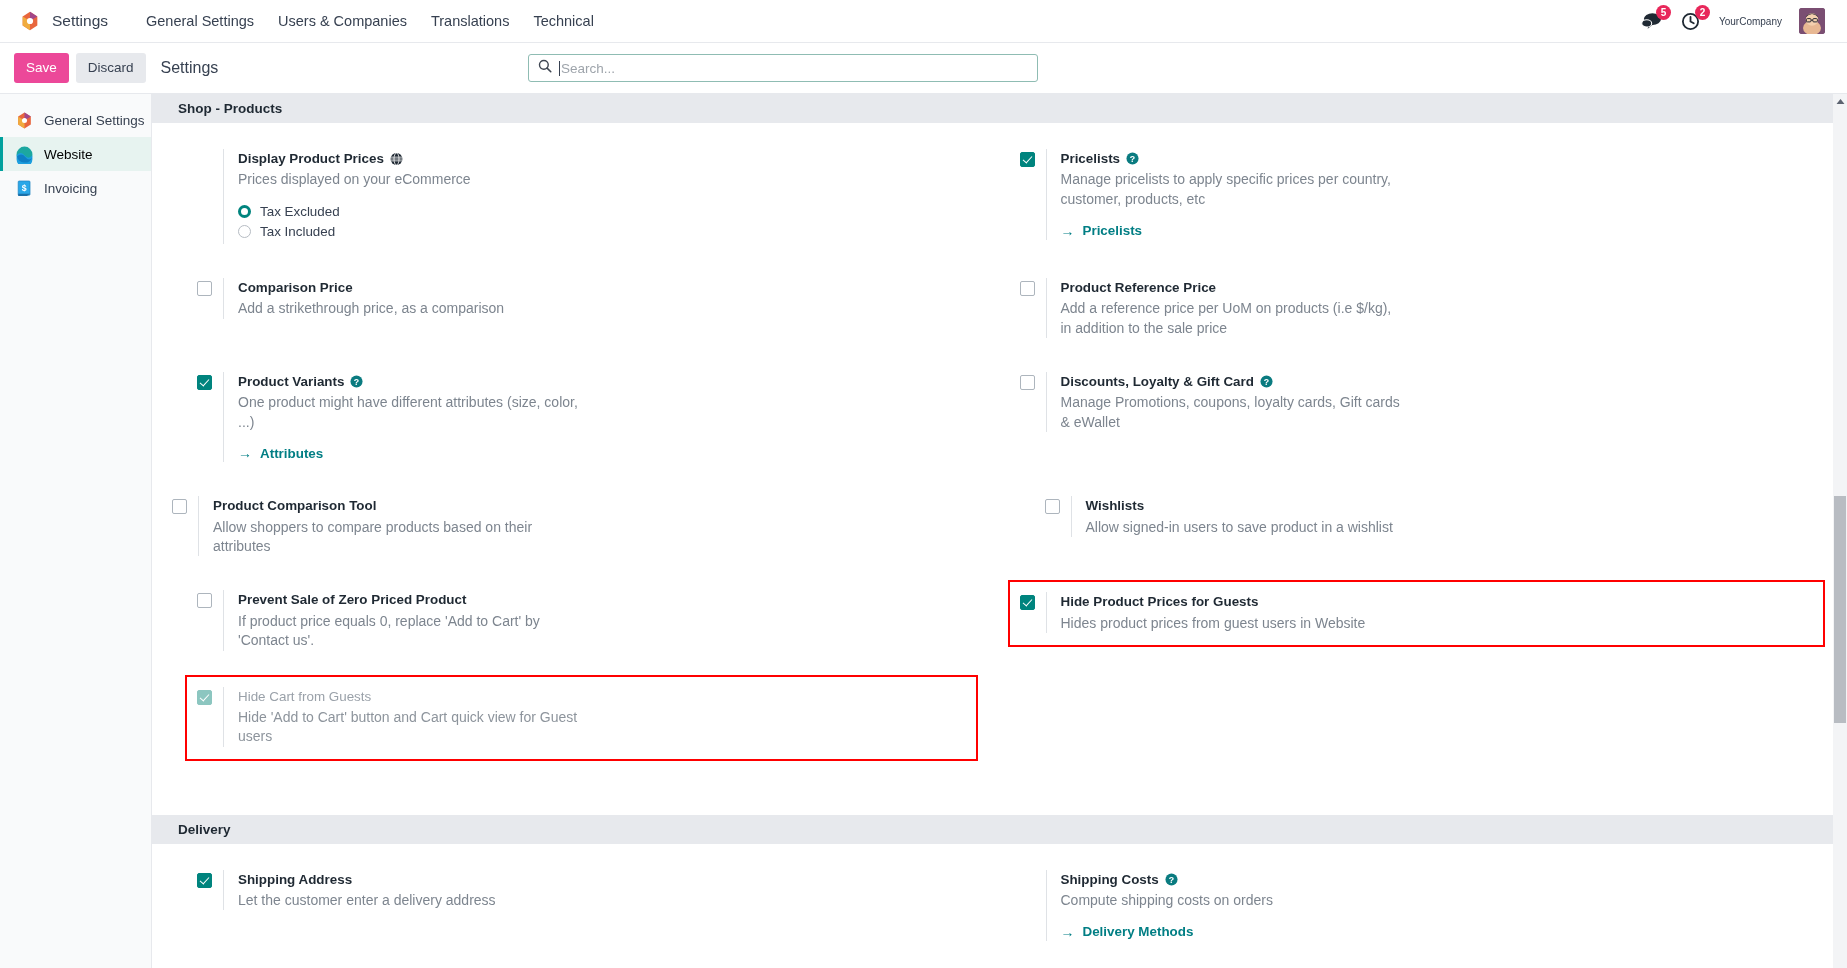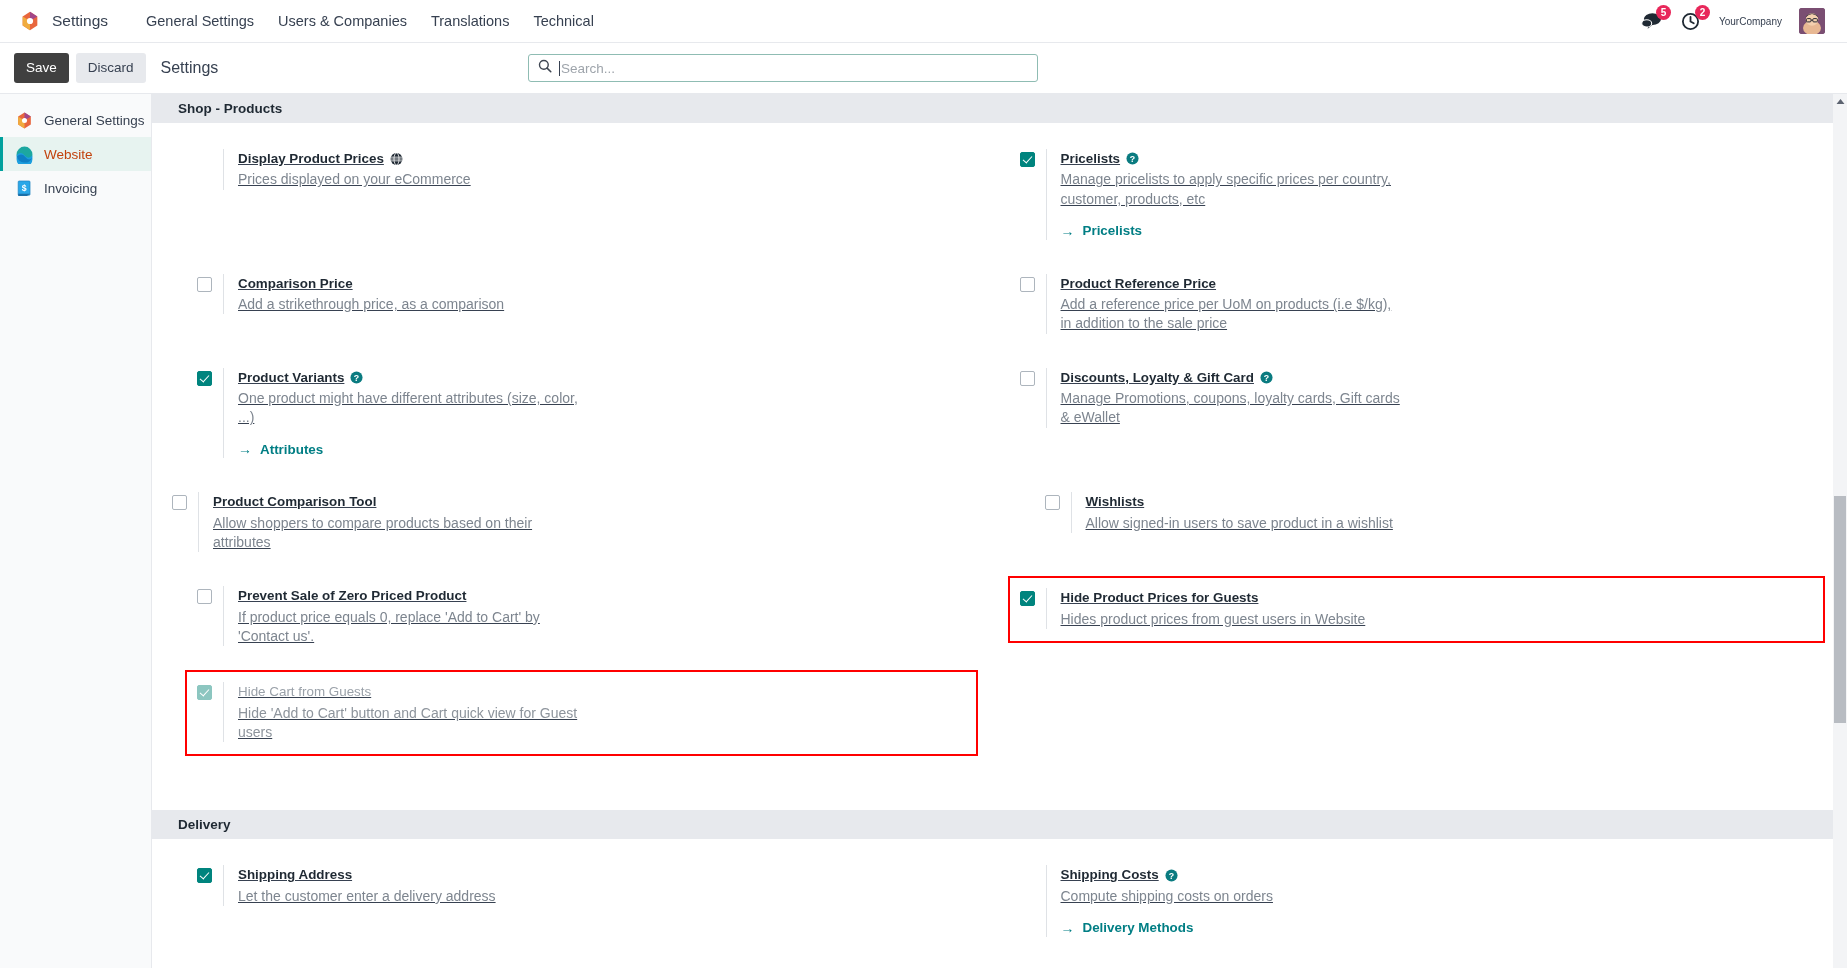--- a/index.html
+++ b/index.html
@@ -100,21 +100,21 @@
   .btn {
     font-size: 13.5px;
     border: none;
     border-radius: 3px;
     padding: 5px 12px;
     cursor: pointer;
     font-family: inherit;
     line-height: 1.45;
   }
   .btn-save {
-    background: #404040;
+    background: #ec4899;
     color: #ffffff;
     margin-right: 7px;
   }
   .btn-discard {
     background: #e7e9ed;
     color: #374151;
     margin-right: 15px;
   }
   .cp-title {
     font-size: 16px;
@@ -180,21 +180,21 @@
   .side-icon {
     width: 20px; height: 20px;
     flex: 0 0 auto;
     display: flex; align-items: center; justify-content: center;
   }
   .side-label {
     font-size: 13.5px;
     color: #374151;
     white-space: nowrap;
   }
-  .side-item.active .side-label { color: #c2410c; }
+  .side-item.active .side-label { color: #000000; }
 
   
   .settings-pane {
     flex: 1;
     overflow: hidden;
     position: relative;
     background: #ffffff;
   }
   .settings-scroll {
     height: 100%;
@@ -209,21 +209,20 @@
     color: #1f2933;
     margin-top: 0;
   }
   .section-body {
     padding: 22px 0 30px 0;
   }
   .grid-2 {
     display: grid;
     grid-template-columns: 1fr 1fr;
     column-gap: 0;
-    text-decoration: underline;
   }
   .setting-cell {
     padding: 0 24px 0 0;
     margin-bottom: 26px;
     position: relative;
   }
   .setting-cell.col-left { padding-left: 45px; }
   .setting-cell.col-right { padding-left: 20px; }
 
   .setting-row {
@@ -489,20 +488,30 @@
                     <span>Display Product Prices</span>
                     <span class="help-icon">
                       <svg width="14" height="14" viewBox="0 0 14 14">
                         <circle cx="7" cy="7" r="6.4" fill="#1f2933"></circle>
                         <ellipse cx="7" cy="7" rx="2.7" ry="6.4" fill="none" stroke="#ffffff" stroke-width="0.85"></ellipse>
                         <path d="M0.8 5 L13.2 5 M0.8 9 L13.2 9 M0.6 7 L13.4 7" stroke="#ffffff" stroke-width="0.85"></path>
                       </svg>
                     </span>
                   </div>
                   <div class="setting-desc">Prices displayed on your eCommerce</div>
+                  <div class="radio-group">
+                    <div class="radio-row">
+                      <span class="radio selected"></span>
+                      <span class="radio-label">Tax Excluded</span>
+                    </div>
+                    <div class="radio-row">
+                      <span class="radio"></span>
+                      <span class="radio-label">Tax Included</span>
+                    </div>
+                  </div>
                 </div>
               </div>
             </div>
             <div class="setting-cell col-right">
               <div class="setting-row">
                 <div class="cb checked"></div>
                 <div class="setting-content"><div class="setting-title">
                     <span>Pricelists</span>
                     <span class="help-icon">
                       <svg width="13" height="13" viewBox="0 0 14 14">

